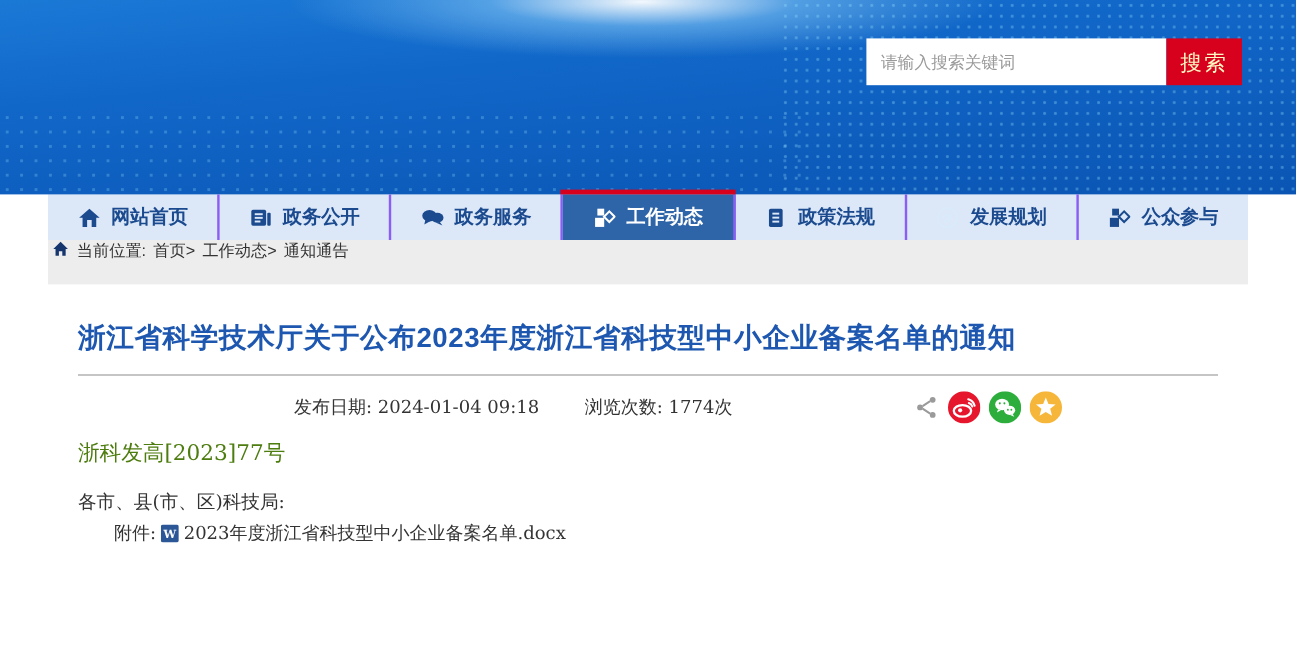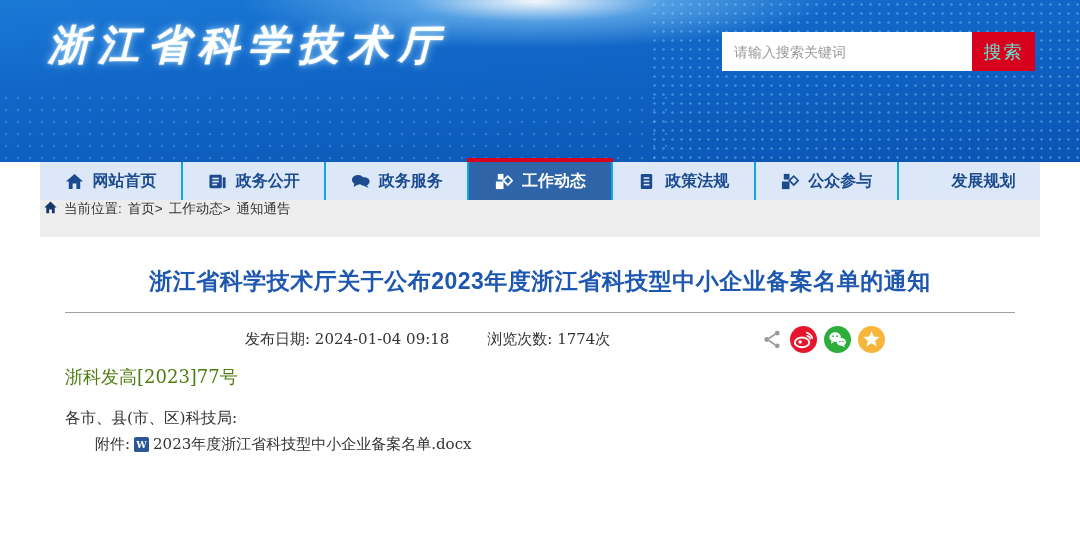--- a/index.html
+++ b/index.html
@@ -19,45 +19,45 @@
   .site-title { padding-top:18px; padding-left:8px; color:#fff; font-family:"DejaVu Serif","Liberation Serif",serif;
     font-size:41px; font-weight:bold; font-style:italic; letter-spacing:9px;
     text-shadow:0 0 8px rgba(180,230,255,.9), 0 0 2px #fff; white-space:nowrap; }
   .site-subtitle { padding-left:10px; margin-top:10px; color:#eef6ff; font-family:"DejaVu Serif","Liberation Serif",serif;
     font-weight:bold; font-size:15px; letter-spacing:1px; }
   .search-box { position:absolute; top:32px; right:5px; display:flex; height:39px; }
   .search-input { width:250px; height:100%; border:none; outline:none; background:#fff;
     padding:0 12px; font-size:14px; color:#333; }
   .search-input::placeholder { color:#9a9a9a; }
   .search-btn { width:63px; height:100%; border:none; background:var(--accent-red,#d7001d);
-    color:#5eead4; font-size:18px; cursor:pointer; letter-spacing:2px; }
+    color:#fef9c3; font-size:18px; cursor:pointer; letter-spacing:2px; }
 
   
   .nav-strip { background:#fff; }
   .nav-inner { width:1000px; margin:0 auto; display:flex; height:38px; background:var(--nav-bg,#dce8f8); }
   .nav-item { flex:1; display:flex; align-items:center; justify-content:center; gap:9px;
     color:var(--nav-text,#1b4a8f); font-weight:bold; font-size:16px; cursor:pointer;
-    border-right:2px solid #0ea5e9; position:relative; }
+    border-right:2px solid #8b5cf6; position:relative; }
   .nav-item:last-child { border-right:none; }
   .nav-item .ni { width:19px; height:19px; display:inline-flex; }
   .nav-item .ni svg { width:100%; height:100%; }
   .nav-item.active { background:var(--nav-active,#2e64a8); color:#fff; }
   .nav-item.active::before { content:""; position:absolute; top:-4px; left:-2px; right:-2px; height:4px;
     background:var(--accent-red,#d7001d); }
   .ni.light { color:#d9ebfb; }
 
   
   .breadcrumb { width:1000px; margin:0 auto; background:var(--breadcrumb-bg,#ededed); height:37px;
     display:flex; align-items:flex-start; padding-left:3px; font-size:13.5px; color:#333; gap:6px; }
   .breadcrumb .bc-home { width:15px; height:15px; color:#17366e; display:inline-flex; }
   .breadcrumb a { color:#333; text-decoration:none; cursor:pointer; }
 
   
   .content { width:1000px; margin:0 auto; padding:0 25px; }
-  .article-title { margin-top:29px; text-align:center; color:var(--title-blue,#1d57b0);
+  .article-title { margin-top:29px; color:var(--title-blue,#1d57b0);
     font-size:23px; font-weight:bold; letter-spacing:.5px;
     padding-bottom:15px; border-bottom:1px solid #9f9f9f; }
   .meta-row { display:flex; align-items:center; margin-top:13px;
     font-family:"DejaVu Serif","Liberation Serif",serif; font-size:15px; color:#333; }
   .meta-date { margin-left:180px; }
   .meta-views { margin-left:38px; }
   .share-group { margin-left:auto; margin-right:130px; display:flex; align-items:center; gap:7px; }
   .share-group .si { width:27px; height:27px; display:inline-flex; cursor:pointer; }
   .share-group .si.small { width:21px; height:21px; color:#9a9a9a; }
   .doc-number { margin-top:12px; font-family:"DejaVu Serif","Liberation Serif",serif;
@@ -72,21 +72,20 @@
   .attachment-link { color:#333; text-decoration:none; cursor:pointer; }
 </style>
 </head>
 <body>
 
 <div class="banner">
   <div class="flare"></div>
   <div class="dots-right"></div>
   <div class="dots-bottom"></div>
   <div class="banner-inner">
-    <div class="site-title">浙江省科学技术厅</div>
     <div class="search-box">
       <input class="search-input" value="" placeholder="请输入搜索关键词" style="">
       <button class="search-btn">搜索</button>
     </div>
   </div>
 </div>
 
 <div class="nav-strip">
   <div class="nav-inner">
     <div class="nav-item">
@@ -137,39 +136,39 @@
         <svg viewBox="0 0 20 20">
             <rect x="4" y="2" width="12" height="16" rx="1.5" fill="currentColor"></rect>
             <rect x="7" y="5.5" width="6" height="1.7" fill="#dce8f8"></rect>
             <rect x="7" y="9" width="6" height="1.7" fill="#dce8f8"></rect>
             <rect x="7" y="12.5" width="6" height="1.7" fill="#dce8f8"></rect>
           </svg>
       </span>
       <span>政策法规</span>
     </div>
     <div class="nav-item">
+      <span class="ni light">
+        <svg viewBox="0 0 22 22">
+            <circle cx="11" cy="11" r="9.3" fill="none" stroke="currentColor" stroke-width="1.6"></circle>
+            <path d="M6 11.5 L10 7.8 L12 9.8 L15.5 7.2 M8 13.5 l2.2 2 M10.5 12 l2.2 2 M13 10.5 l2.5 2.2" stroke="currentColor" stroke-width="1.6" fill="none" stroke-linecap="round"></path>
+          </svg>
+      </span>
+      <span>发展规划</span>
+    </div>
+    <div class="nav-item">
       <span class="ni">
         <svg viewBox="0 0 20 20">
             <rect x="4" y="2" width="6" height="6" fill="currentColor"></rect>
             <rect x="2" y="10" width="8" height="8" fill="currentColor"></rect>
             <g transform="rotate(45 14.5 9)">
               <rect x="11.2" y="5.7" width="6.6" height="6.6" fill="none" stroke="currentColor" stroke-width="1.8"></rect>
             </g>
           </svg>
       </span>
       <span>公众参与</span>
-    </div>
-    <div class="nav-item">
-      <span class="ni light">
-        <svg viewBox="0 0 22 22">
-            <circle cx="11" cy="11" r="9.3" fill="none" stroke="currentColor" stroke-width="1.6"></circle>
-            <path d="M6 11.5 L10 7.8 L12 9.8 L15.5 7.2 M8 13.5 l2.2 2 M10.5 12 l2.2 2 M13 10.5 l2.5 2.2" stroke="currentColor" stroke-width="1.6" fill="none" stroke-linecap="round"></path>
-          </svg>
-      </span>
-      <span>发展规划</span>
     </div>
   </div>
 </div>
 
 <div class="breadcrumb">
   <span class="bc-home">
     <svg viewBox="0 0 16 16">
         <path d="M8 1.5 L14.5 8 H12.5 V14 H9.5 V10 H6.5 V14 H3.5 V8 H1.5 Z" fill="currentColor"></path>
       </svg>
   </span>

